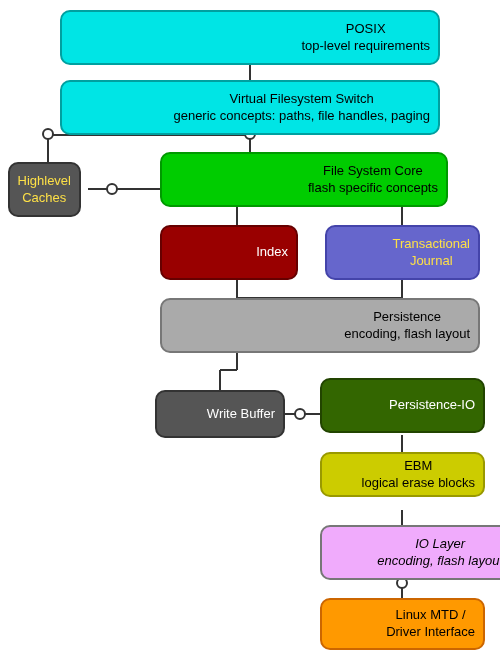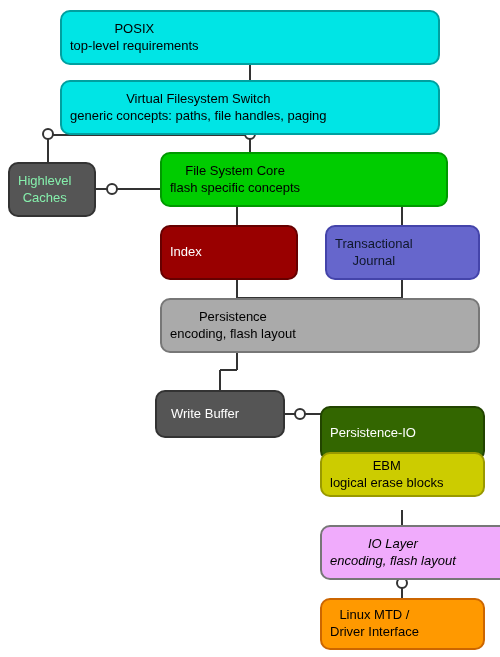--- a/index.html
+++ b/index.html
@@ -16,21 +16,21 @@
       position: relative;
       width: 500px;
       height: 657px;
     }
     .box {
       position: absolute;
       border: 2px solid #333;
       border-radius: 10px;
       display: flex;
       align-items: center;
-      justify-content: flex-start;
+      justify-content: flex-end;
       text-align: center;
       line-height: 1.3;
       font-size: 13px;
       padding: 6px 8px;
     }
     .circle-connector {
       position: absolute;
       width: 12px;
       height: 12px;
       border-radius: 50%;
@@ -97,45 +97,45 @@
   <div class="circle-connector" style="left:396px;top:577px;"></div>
 
   <div class="box" style="left:60px;top:10px;width:380px;height:55px;background:#00e5e5;border-color:#00a0a0;">
     <span>POSIX<br><span>top-level requirements</span></span>
   </div>
 
   <div class="box" style="left:60px;top:80px;width:380px;height:55px;background:#00e5e5;border-color:#00a0a0;">
     <span>Virtual Filesystem Switch<br><span>generic concepts: paths, file handles, paging</span></span>
   </div>
 
-  <div class="box" style="left:8px;top:162px;width:88px;height:55px;background:#555;border-color:#333;color:#86efac;">
+  <div class="box" style="left:8px;top:162px;width:73px;height:55px;background:#555;border-color:#333;color:#fde047;">
     <span>Highlevel<br>Caches</span>
   </div>
 
   <div class="box" style="left:160px;top:152px;width:288px;height:55px;background:#00cc00;border-color:#009900;">
     <span>File System Core<br>flash specific concepts</span>
   </div>
 
   <div class="box" style="left:160px;top:225px;width:138px;height:55px;background:#990000;border-color:#660000;color:white;">
     <span>Index</span>
   </div>
 
-  <div class="box" style="left:325px;top:225px;width:155px;height:55px;background:#6666cc;border-color:#4444aa;color:#0f172a;">
+  <div class="box" style="left:325px;top:225px;width:155px;height:55px;background:#6666cc;border-color:#4444aa;color:#fde047;">
     <span>Transactional<br>Journal</span>
   </div>
 
   <div class="box" style="left:160px;top:298px;width:320px;height:55px;background:#aaaaaa;border-color:#777;">
     <span>Persistence<br>encoding, flash layout</span>
   </div>
 
   <div class="box" style="left:155px;top:390px;width:130px;height:48px;background:#555;border-color:#333;color:white;padding-left:14px;">
     <span>Write Buffer</span>
   </div>
 
-  <div class="box" style="left:320px;top:378px;width:165px;height:55px;background:#336600;border-color:#224400;color:white;margin-top:28px;">
+  <div class="box" style="left:320px;top:378px;width:165px;height:55px;background:#336600;border-color:#224400;color:white;">
     <span>Persistence-IO</span>
   </div>
 
   <div class="box" style="left:320px;top:452px;width:165px;height:45px;background:#cccc00;border-color:#999900;">
     <span>EBM<br>logical erase blocks</span>
   </div>
 
   <div class="box" style="left:320px;top:525px;width:193px;height:55px;background:#f0abfc;border-color:#777;font-style:italic;">
     <span>IO Layer<br>encoding, flash layout</span>
   </div>

